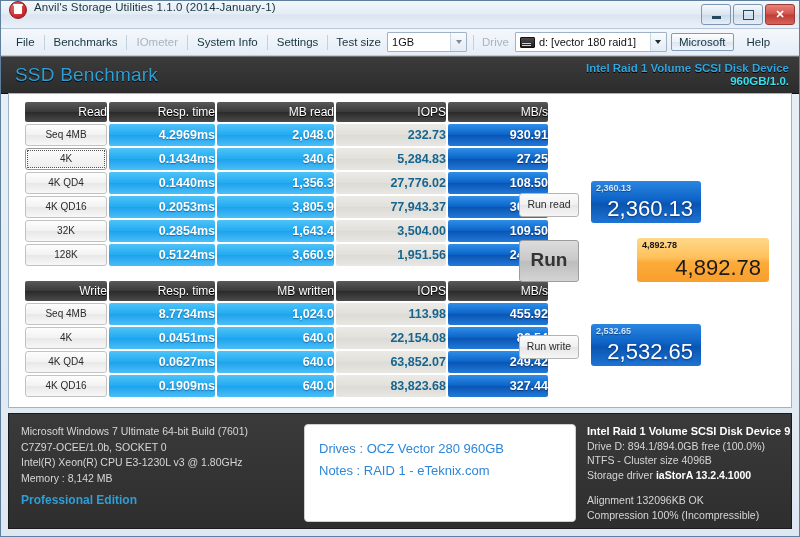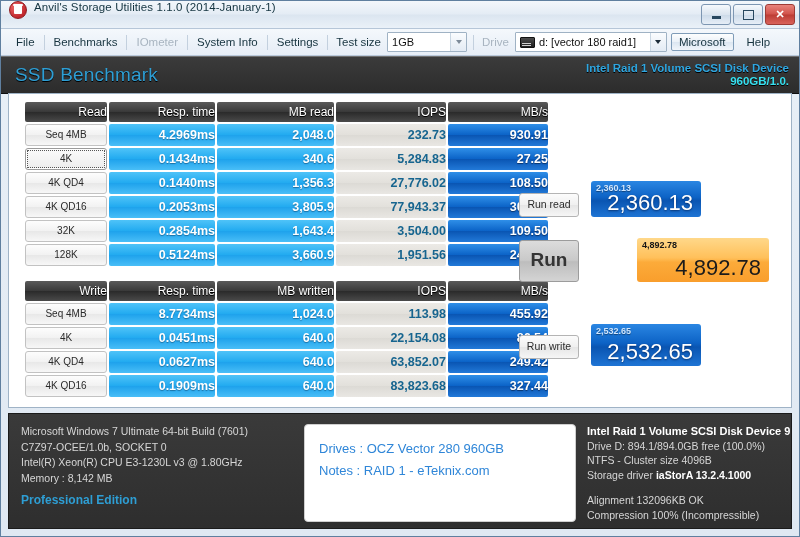--- a/index.html
+++ b/index.html
@@ -378,21 +378,21 @@
         </tr>
       </tbody>
         </table>
     </div>
 
     <div class="scorepanel">
       <div class="runbtn small" style="left:0px;top:93px">Run read</div>
       <div class="runbtn big" style="left:0px;top:140px">Run</div>
       <div class="runbtn small" style="left:0px;top:235px">Run write</div>
 
-      <div class="scorebox sb-blue" style="left:72px;top:81px;width:110px;height:36px">
+      <div class="scorebox sb-blue" style="left:72px;top:81px;width:110px;height:42px">
         <div class="mini">2,360.13</div>
         <div class="big">2,360.13</div>
       </div>
 
       <div class="scorebox sb-orange" style="left:118px;top:138px;width:132px;height:44px">
         <div class="mini">4,892.78</div>
         <div class="big">4,892.78</div>
       </div>
 
       <div class="scorebox sb-blue" style="left:72px;top:224px;width:110px;height:42px">

